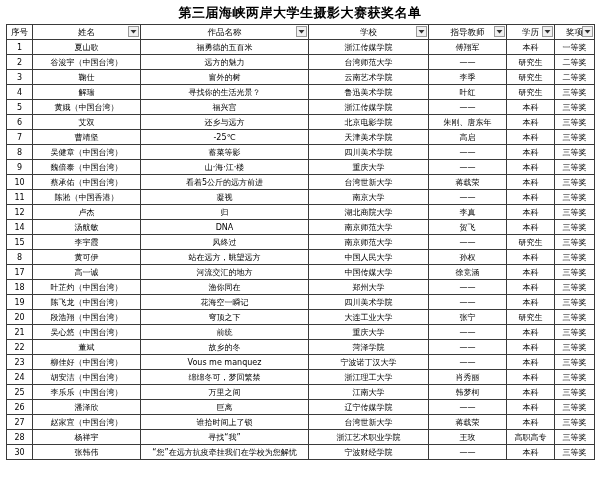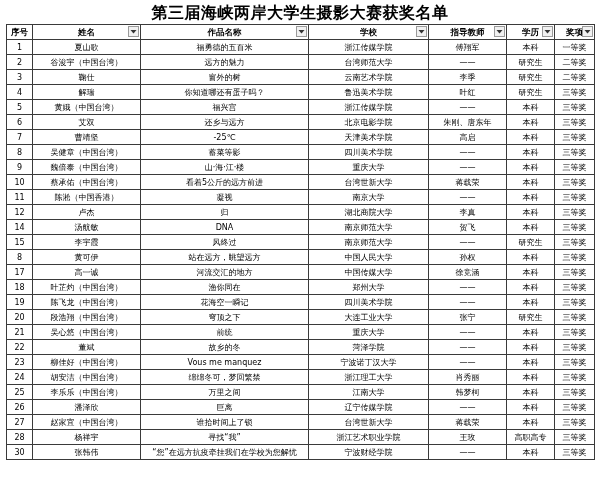--- a/index.html
+++ b/index.html
@@ -16,21 +16,21 @@
   }
   .page {
     width: 600px;
     height: 481px;
     box-sizing: border-box;
     padding: 4px 6px 0 6px;
     position: relative;
   }
   .doc-title {
     text-align: center;
-    font-size: 16px;
+    font-size: 13px;
     font-weight: bold;
     letter-spacing: 0.5px;
     margin: 2px 0 4px 0;
     line-height: 14px;
   }
   table.award-table {
     border-collapse: collapse;
     width: 588px;
     table-layout: fixed;
     font-size: 8px;
@@ -40,21 +40,21 @@
     border: 1px solid #3a3a3a;
     padding: 0;
     height: 14px;
     line-height: 13px;
     text-align: center;
     vertical-align: middle;
     overflow: hidden;
     white-space: nowrap;
   }
   thead th {
-    font-weight: bold;
+    font-weight: normal;
     font-size: 8.5px;
     background: #ffffff;
     position: relative;
   }
   .th-inner {
     display: flex;
     align-items: center;
     justify-content: center;
     height: 14px;
     position: relative;
@@ -205,21 +205,21 @@
           <td class="c-name">鞠仕</td>
           <td class="c-work">窗外的树</td>
           <td class="c-school">云南艺术学院</td>
           <td class="c-teacher">李季</td>
           <td class="c-degree">研究生</td>
           <td class="c-prize">二等奖</td>
         </tr>
         <tr>
           <td class="c-no">4</td>
           <td class="c-name">解瑞</td>
-          <td class="c-work">你知道哪还有蛋子吗？</td>
+          <td class="c-work">寻找你的生活光景？</td>
           <td class="c-school">鲁迅美术学院</td>
           <td class="c-teacher">叶红</td>
           <td class="c-degree">研究生</td>
           <td class="c-prize">三等奖</td>
         </tr>
         <tr>
           <td class="c-no">5</td>
           <td class="c-name">黄娥（中国台湾）</td>
           <td class="c-work">福兴宫</td>
           <td class="c-school">浙江传媒学院</td>

